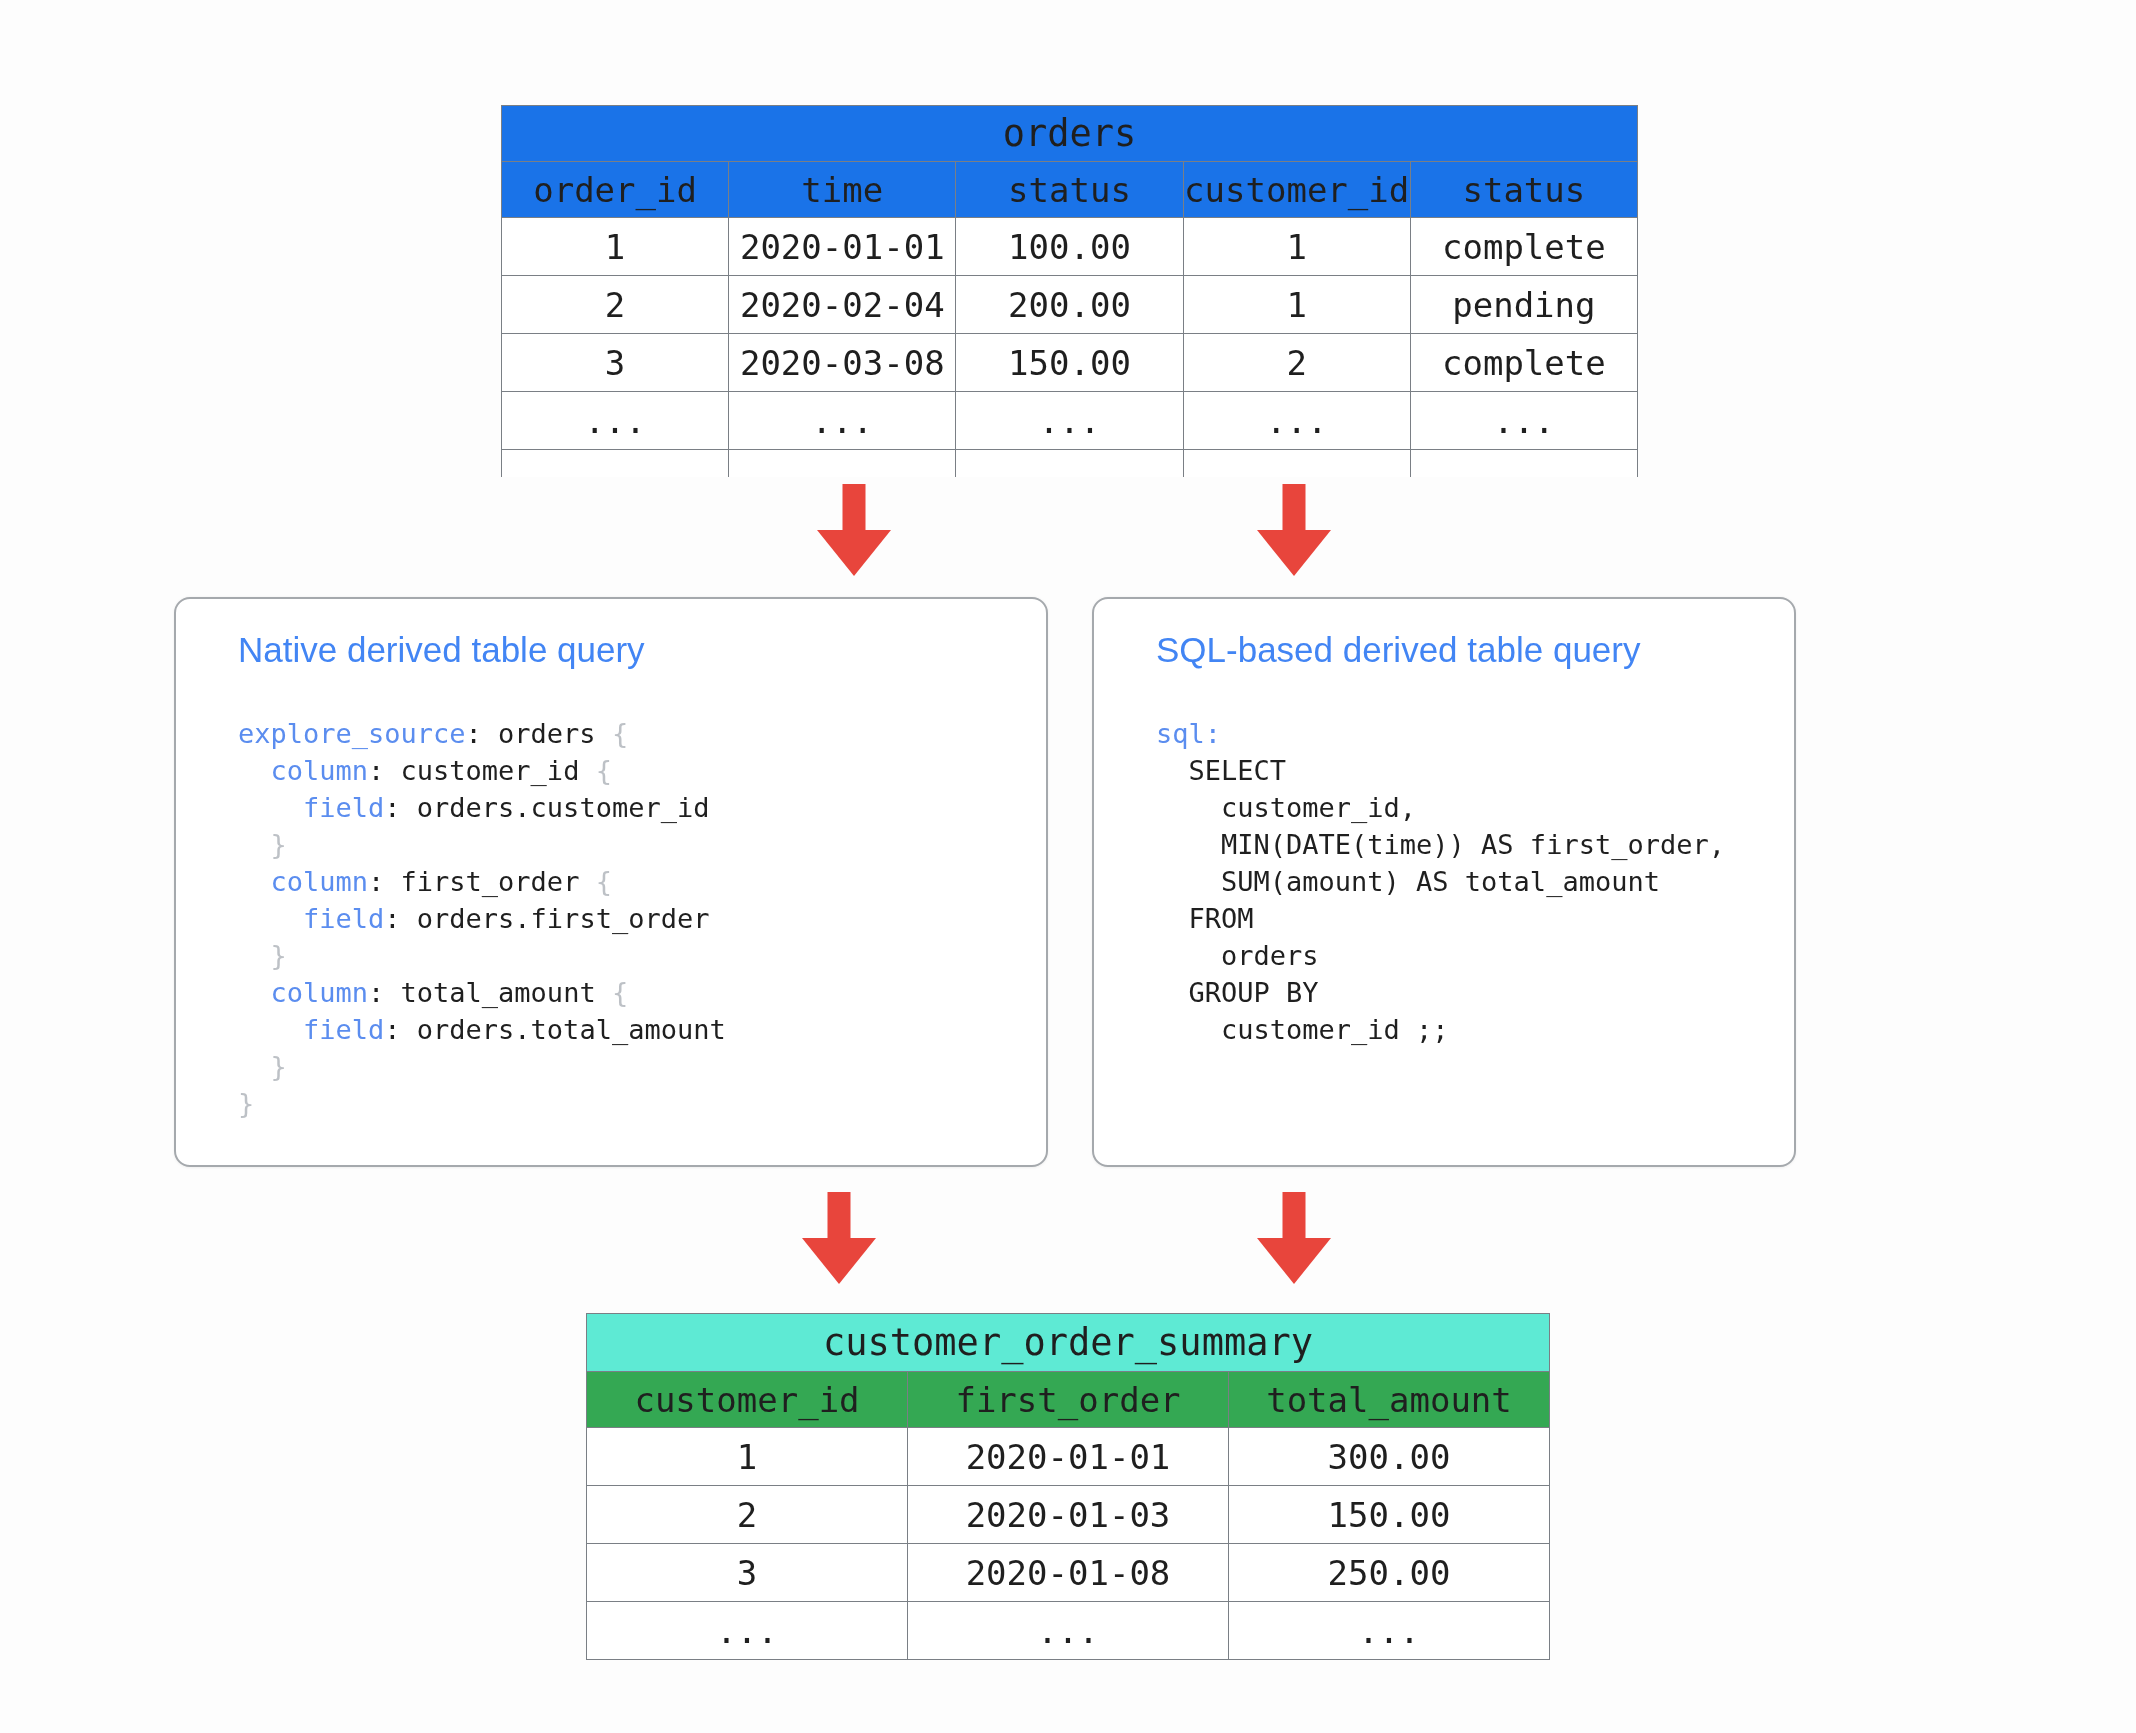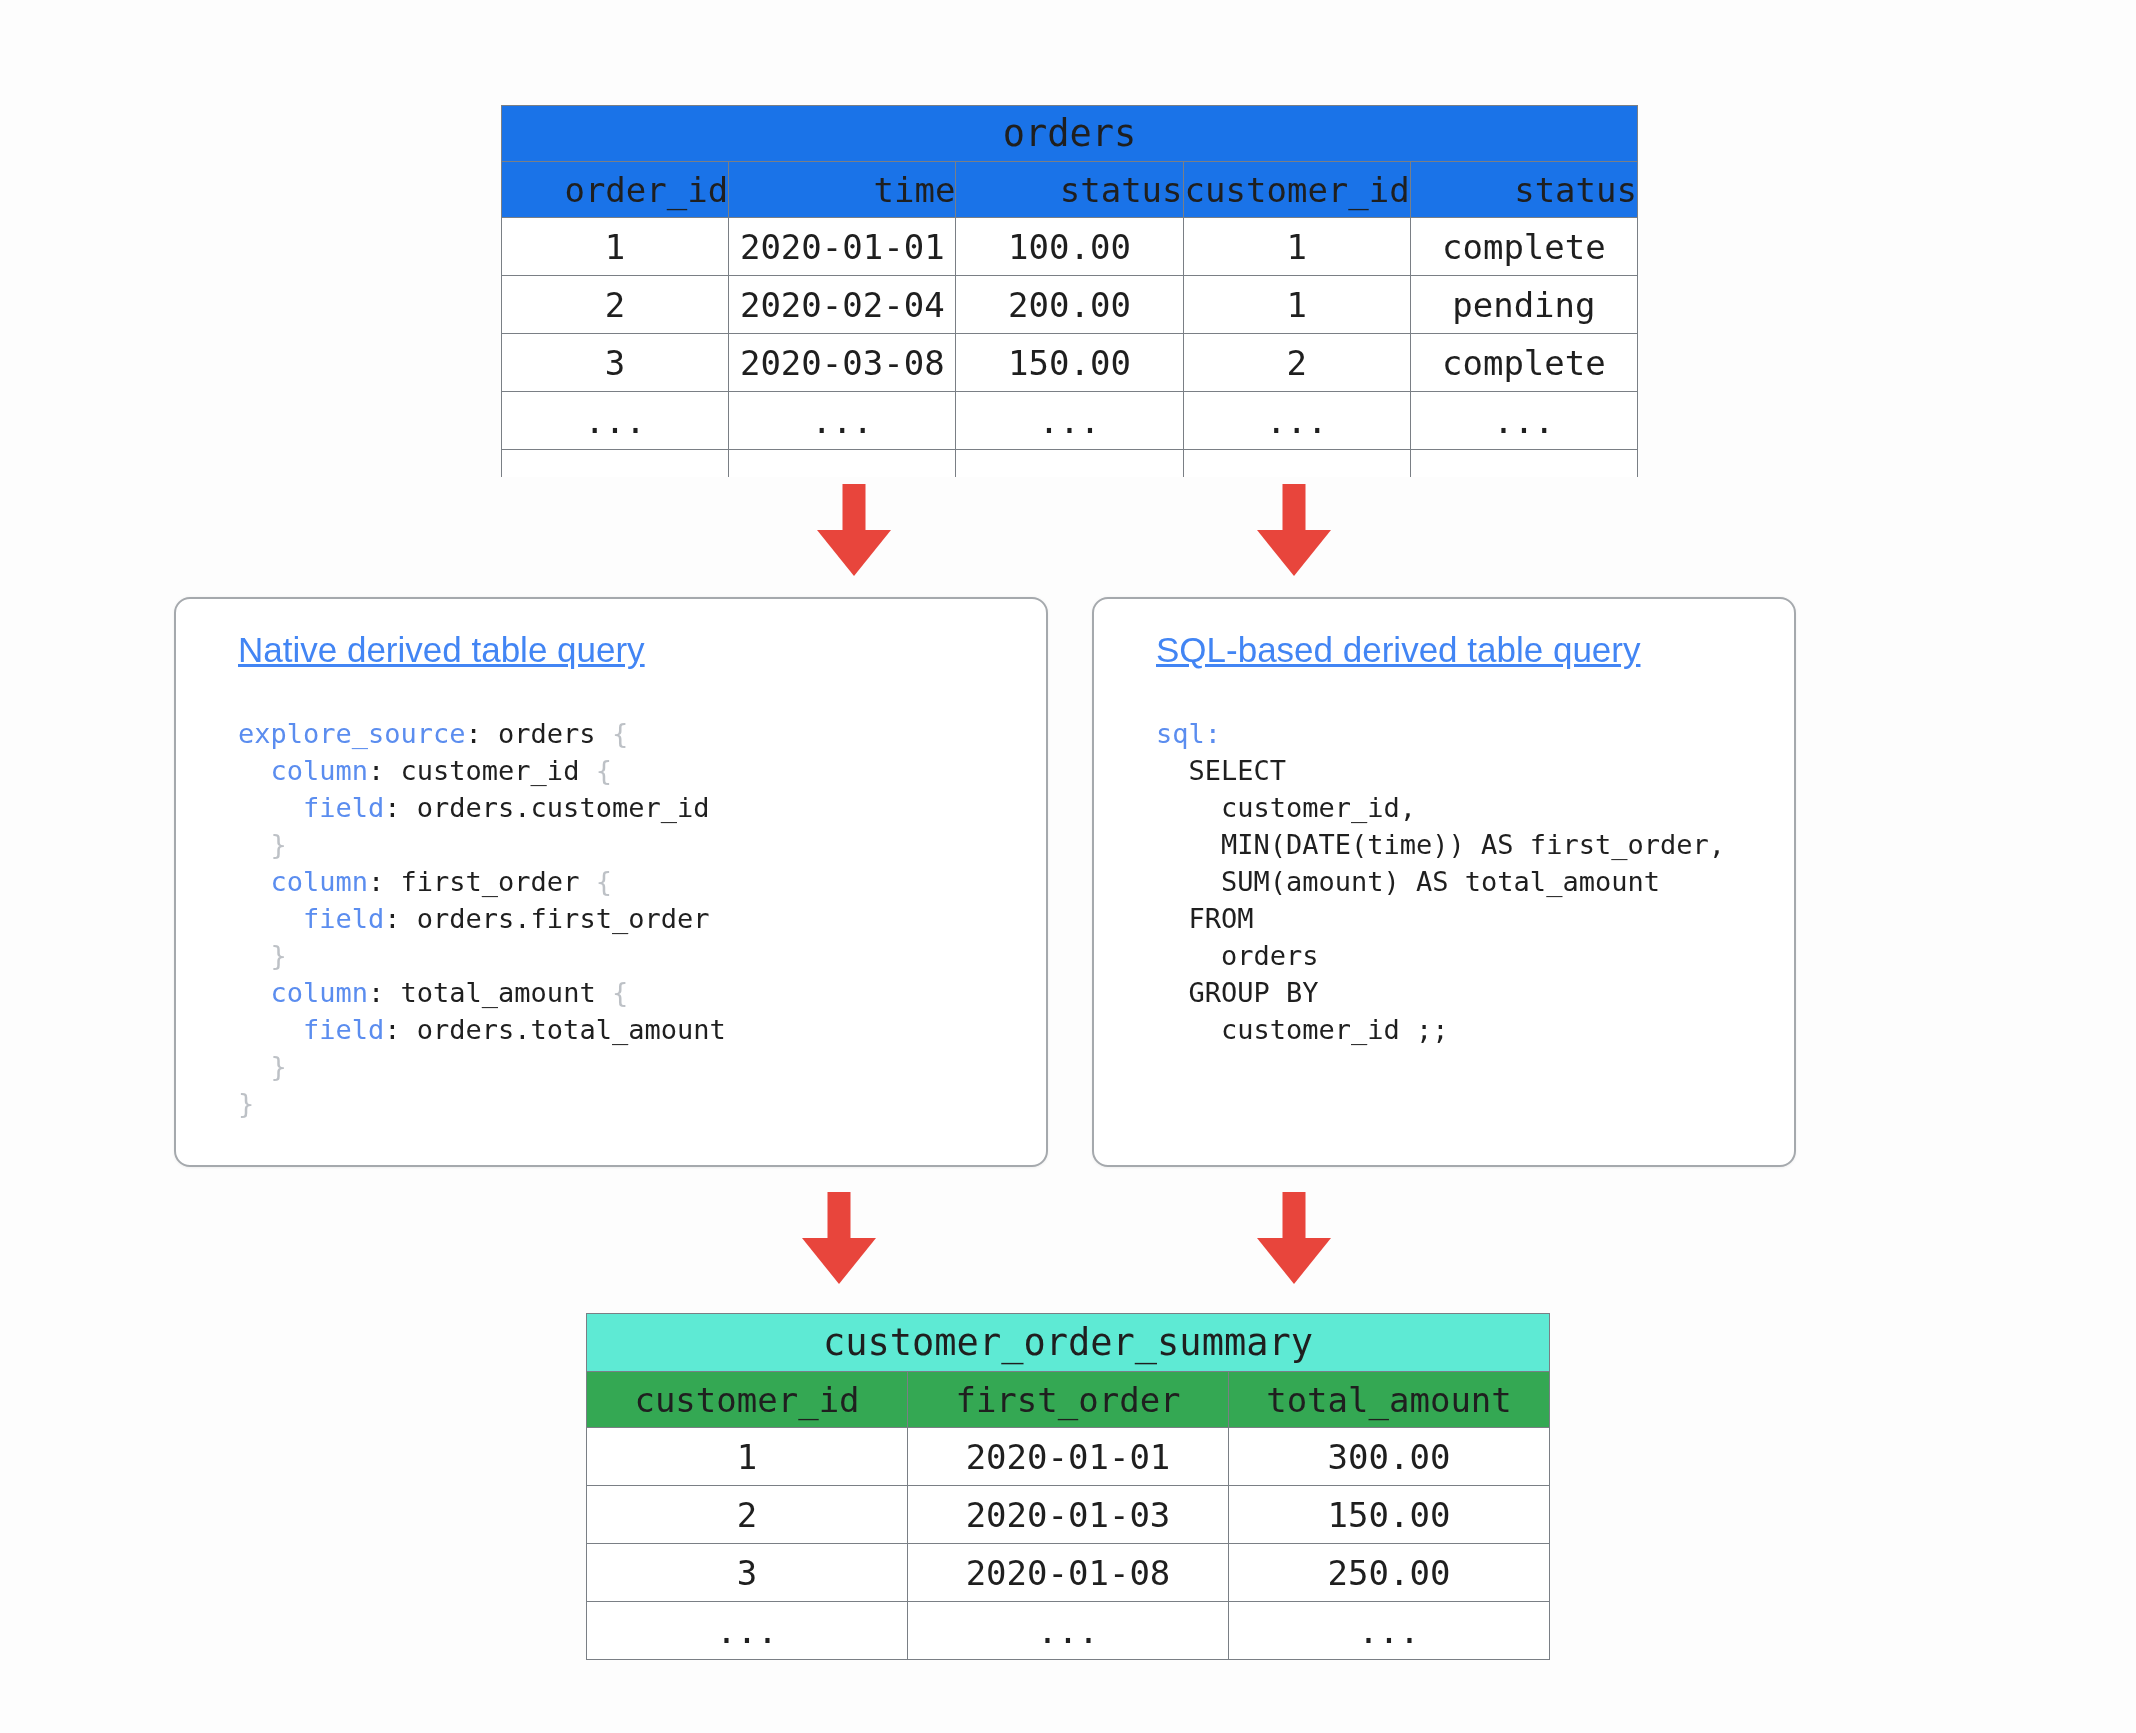--- a/index.html
+++ b/index.html
@@ -50,21 +50,20 @@
   }
   #orders-table .tbl-title {
     background: #1a73e8;
     font-size: 37px;
     height: 55px;
   }
   #orders-table .tbl-head {
     background: #1a73e8;
     font-size: 34px;
     height: 55px;
-    text-align: right;
   }
   #orders-table td.cell {
     font-size: 34px;
     height: 57px;
   }
   
   #orders-table tr.clipped td {
     height: 27px;
     border-bottom: none;
   }
@@ -105,21 +104,20 @@
   #panel-sql    { left: 1092px; width: 704px; }
 
   .panel-title {
     position: absolute;
     left: 62px;
     top: 31px;
     font-family: "Liberation Sans", sans-serif;
     font-size: 35px;
     color: #4285f4;
     white-space: nowrap;
-    text-decoration: underline;
   }
   .code-block {
     position: absolute;
     left: 62px;
     top: 116px;
     font-family: "DejaVu Sans Mono", "Liberation Mono", monospace;
     font-size: 27px;
     line-height: 37px;
     color: #1f1f1f;
     white-space: pre;

